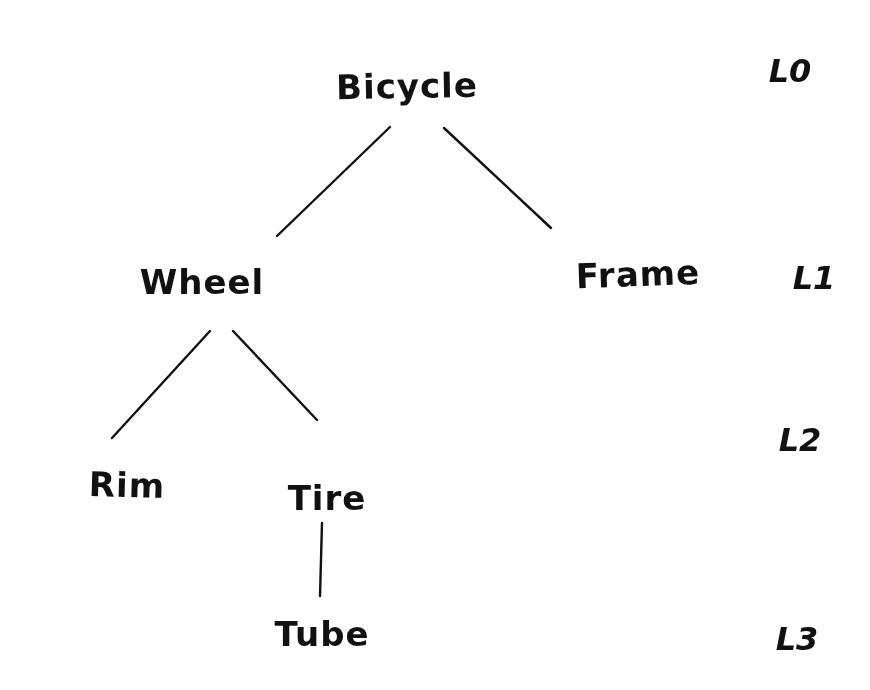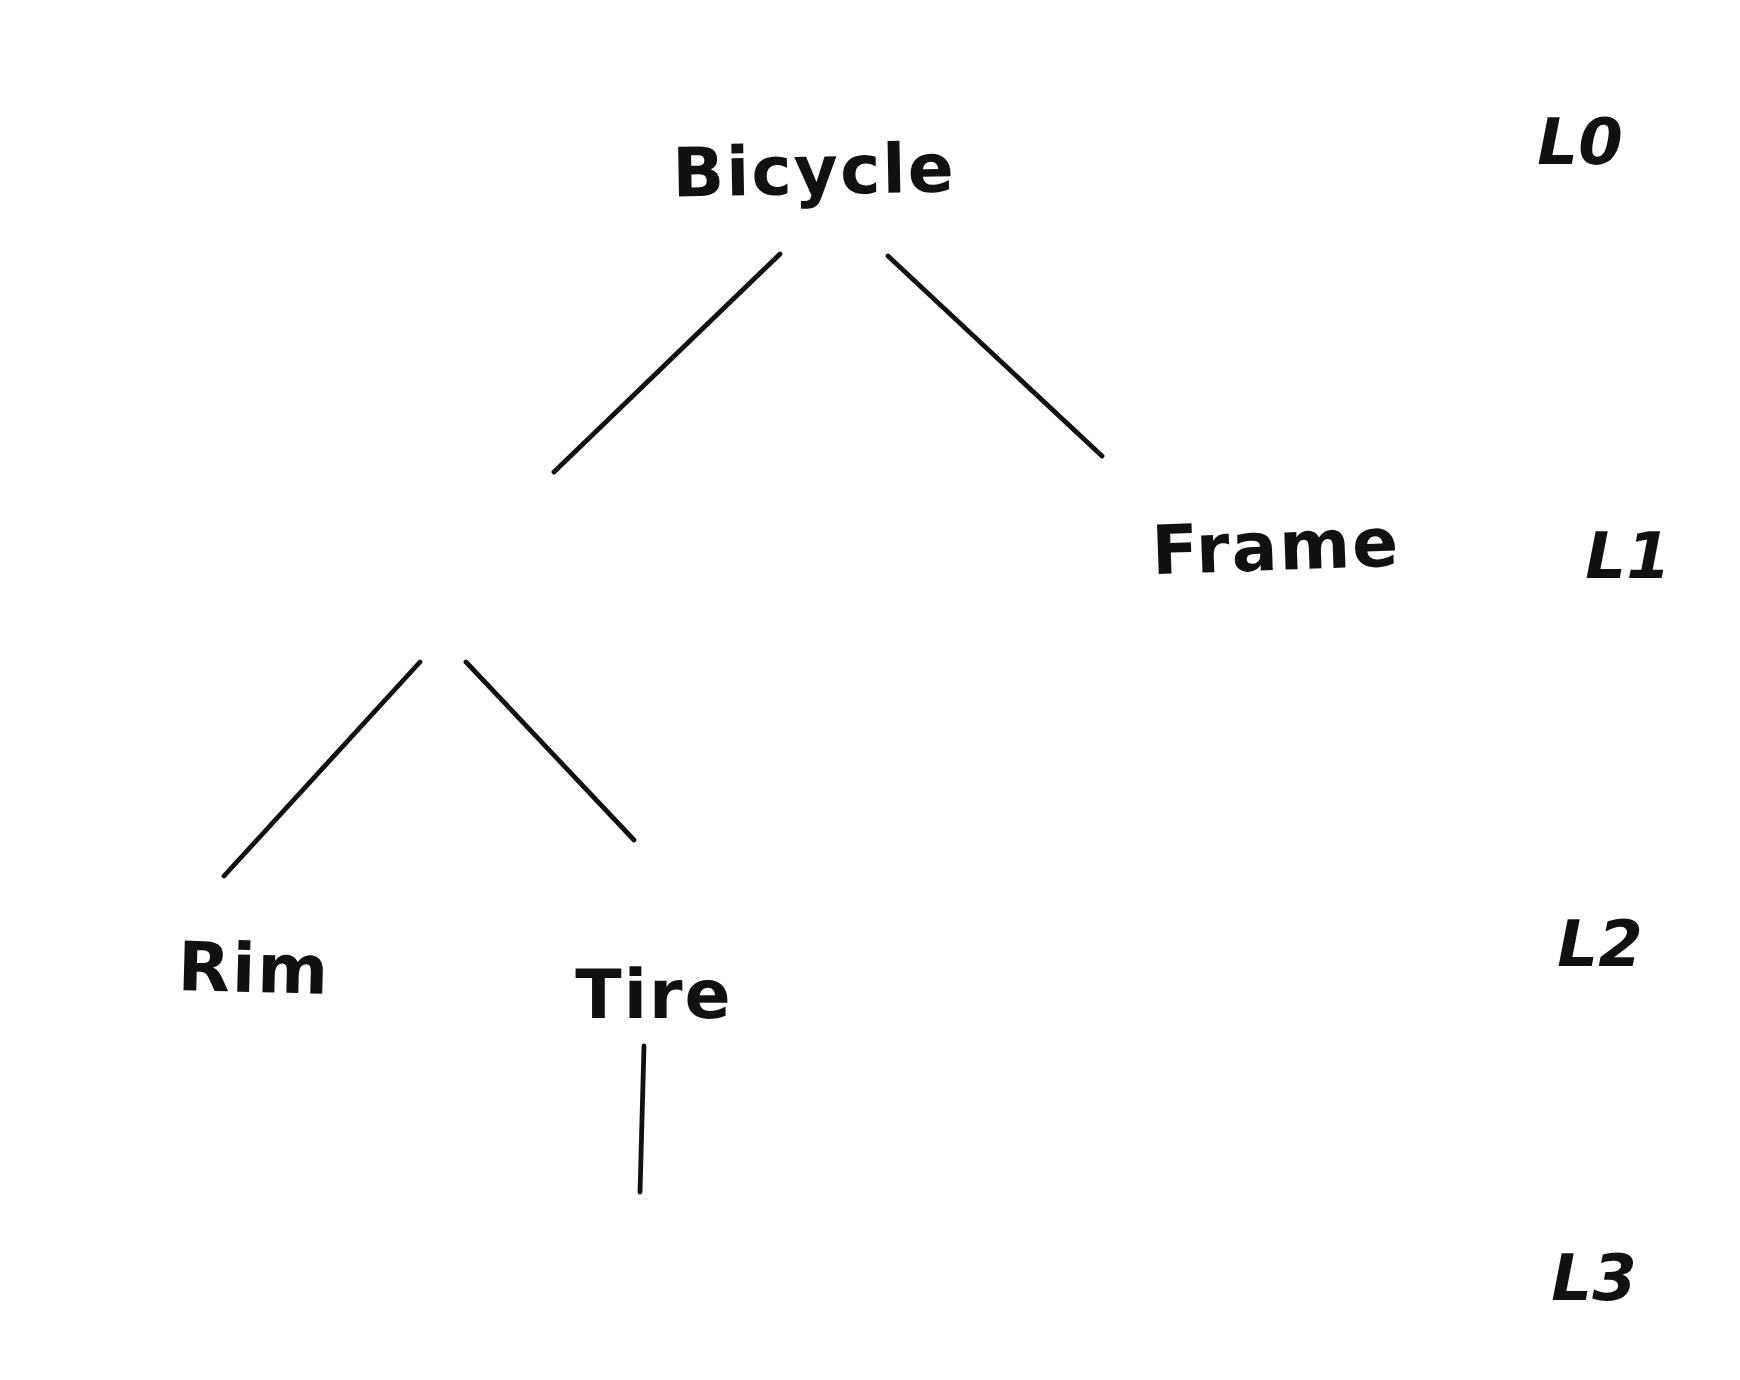--- a/index.html
+++ b/index.html
@@ -46,39 +46,41 @@
   
   .pos-bicycle { left: 407px; top: 86px;  transform: translate(-50%,-50%) rotate(-1deg); }
   .pos-wheel   { left: 202px; top: 282px; }
   .pos-frame   { left: 638px; top: 274px; transform: translate(-50%,-50%) rotate(-2deg); }
   .pos-rim     { left: 127px; top: 485px; transform: translate(-50%,-50%) rotate(1.5deg); }
   .pos-tire    { left: 327px; top: 484px; margin-top: 14px; }
   .pos-tube    { left: 322px; top: 634px; }
   
   .pos-l0 { left: 790px; top: 71px; }
   .pos-l1 { left: 814px; top: 278px; }
-  .pos-l2 { left: 800px; top: 472px; }
+  .pos-l2 { left: 800px; top: 440px; }
   .pos-l3 { left: 797px; top: 639px; }
 </style>
 </head>
 <body>
 
 <div class="canvas">
 
   <svg class="edges" viewBox="0 0 870 690" xmlns="http://www.w3.org/2000/svg" aria-hidden="true">
     <line x1="390" y1="127" x2="277" y2="236" stroke="#111111"></line>
     <line x1="444" y1="128" x2="551" y2="228" stroke="#111111"></line>
     <line x1="210" y1="331" x2="112" y2="438" stroke="#111111"></line>
     <line x1="233" y1="331" x2="317" y2="420" stroke="#111111"></line>
     <line x1="322" y1="523" x2="320" y2="596" stroke="#111111"></line>
   </svg>
 
   <div class="label pos-bicycle">Bicycle</div>
+  <div class="label pos-wheel">Wheel</div>
   <div class="label pos-frame">Frame</div>
   <div class="label pos-rim">Rim</div>
   <div class="label pos-tire">Tire</div>
+  <div class="label pos-tube">Tube</div>
 
   <div class="label level-label pos-l0">L0</div>
   <div class="label level-label pos-l1">L1</div>
   <div class="label level-label pos-l2">L2</div>
   <div class="label level-label pos-l3">L3</div>
 
 </div>
 
 </body></html>

